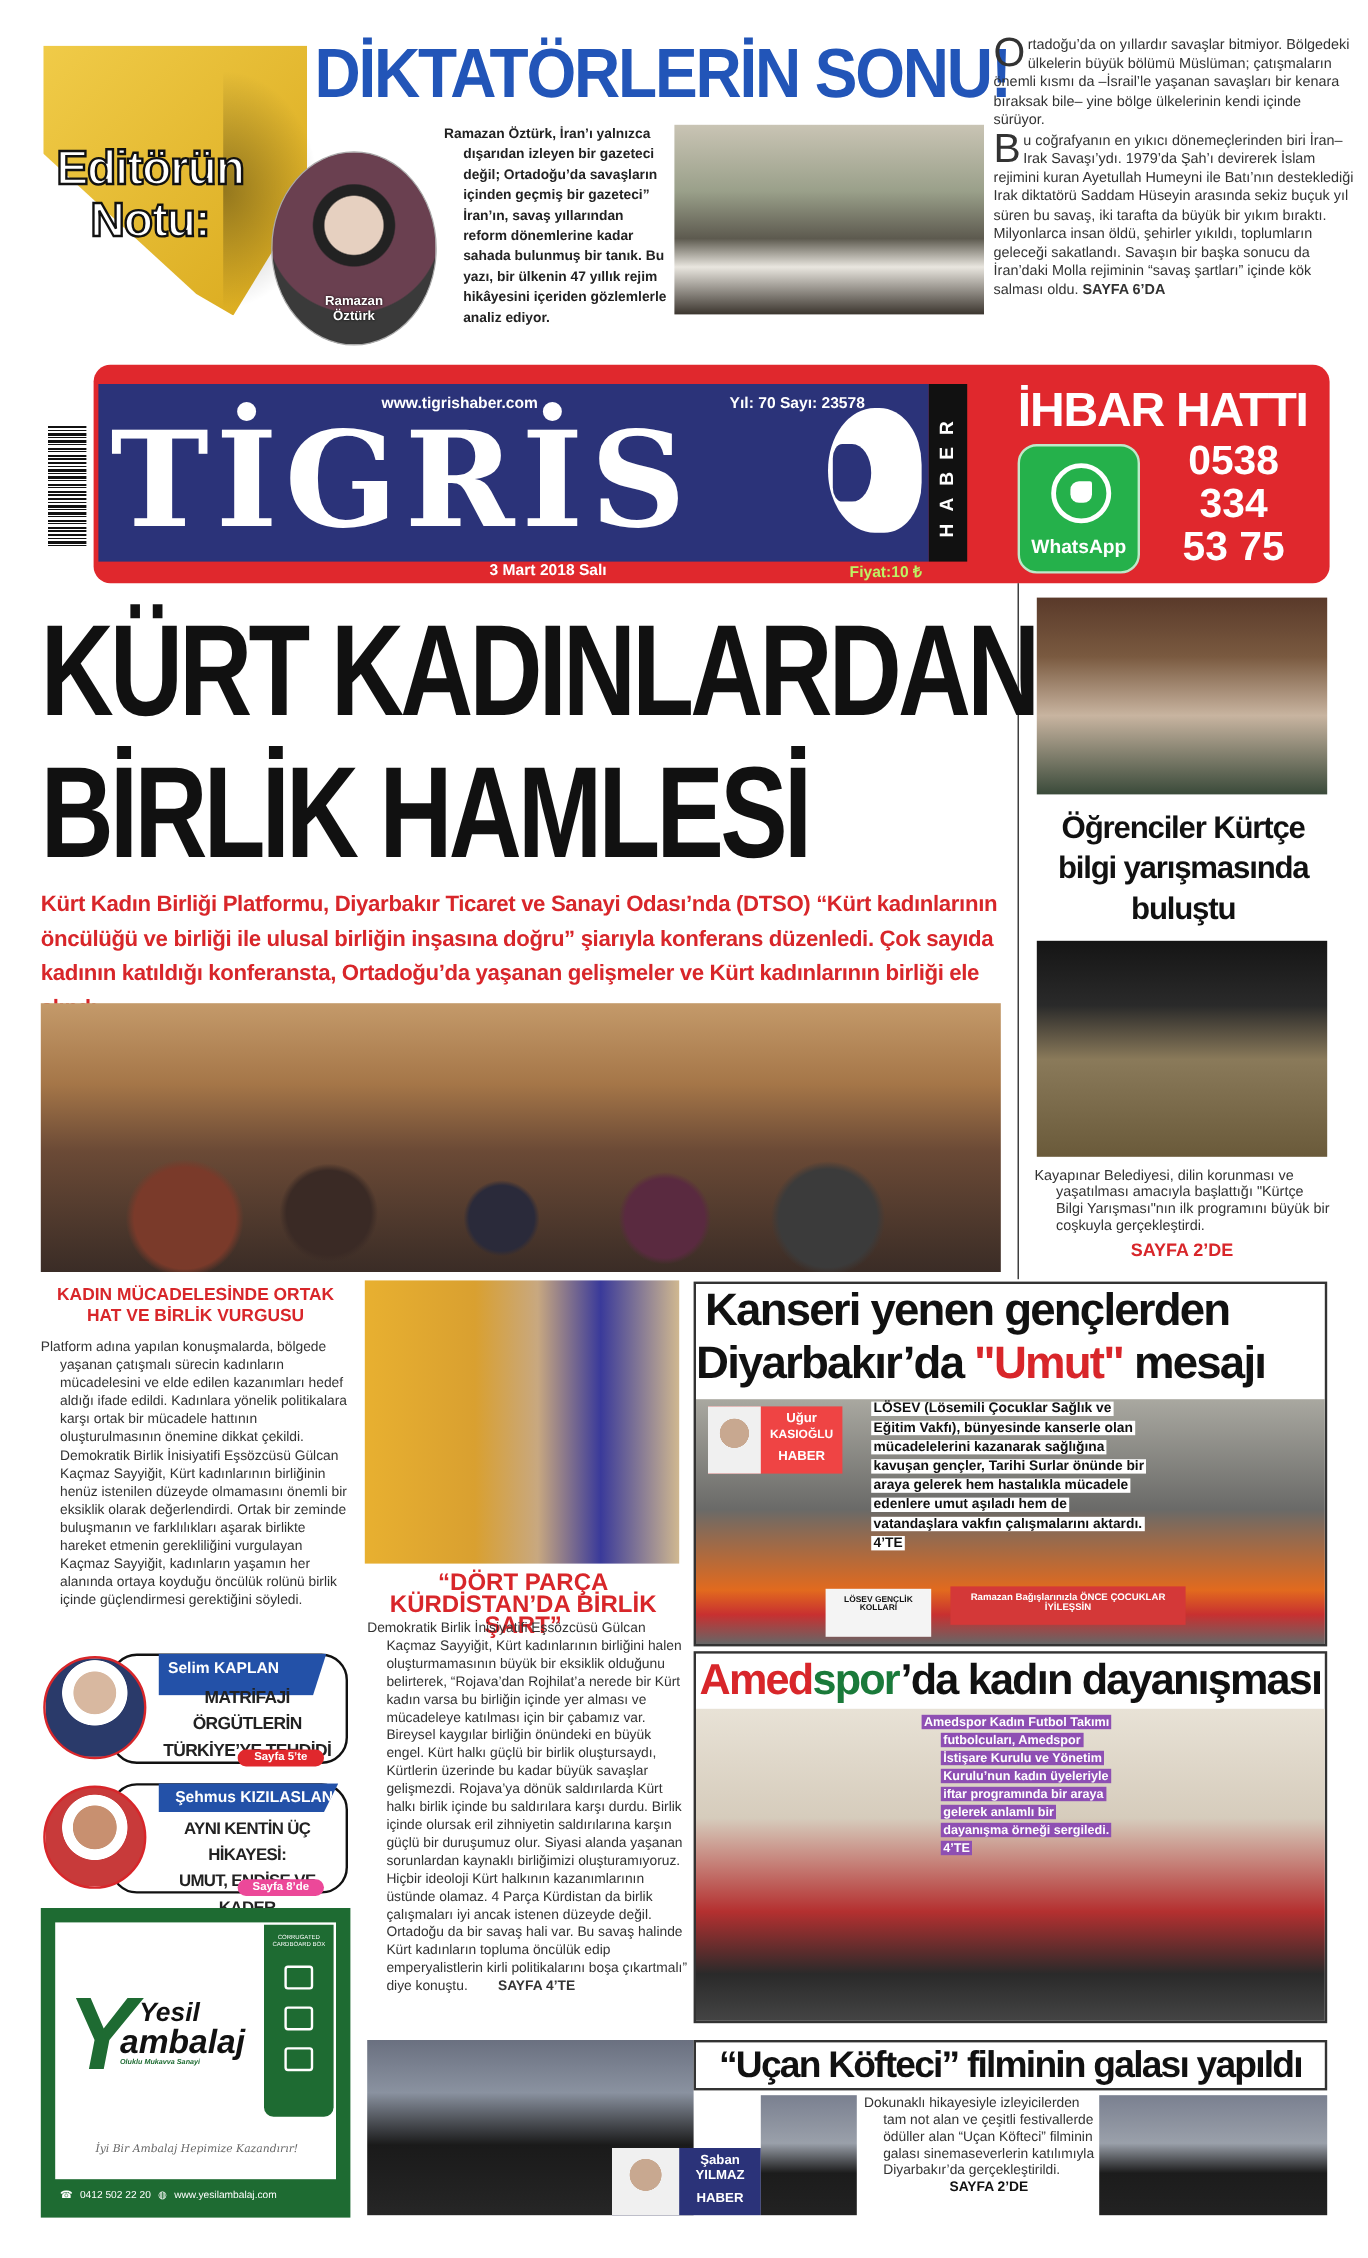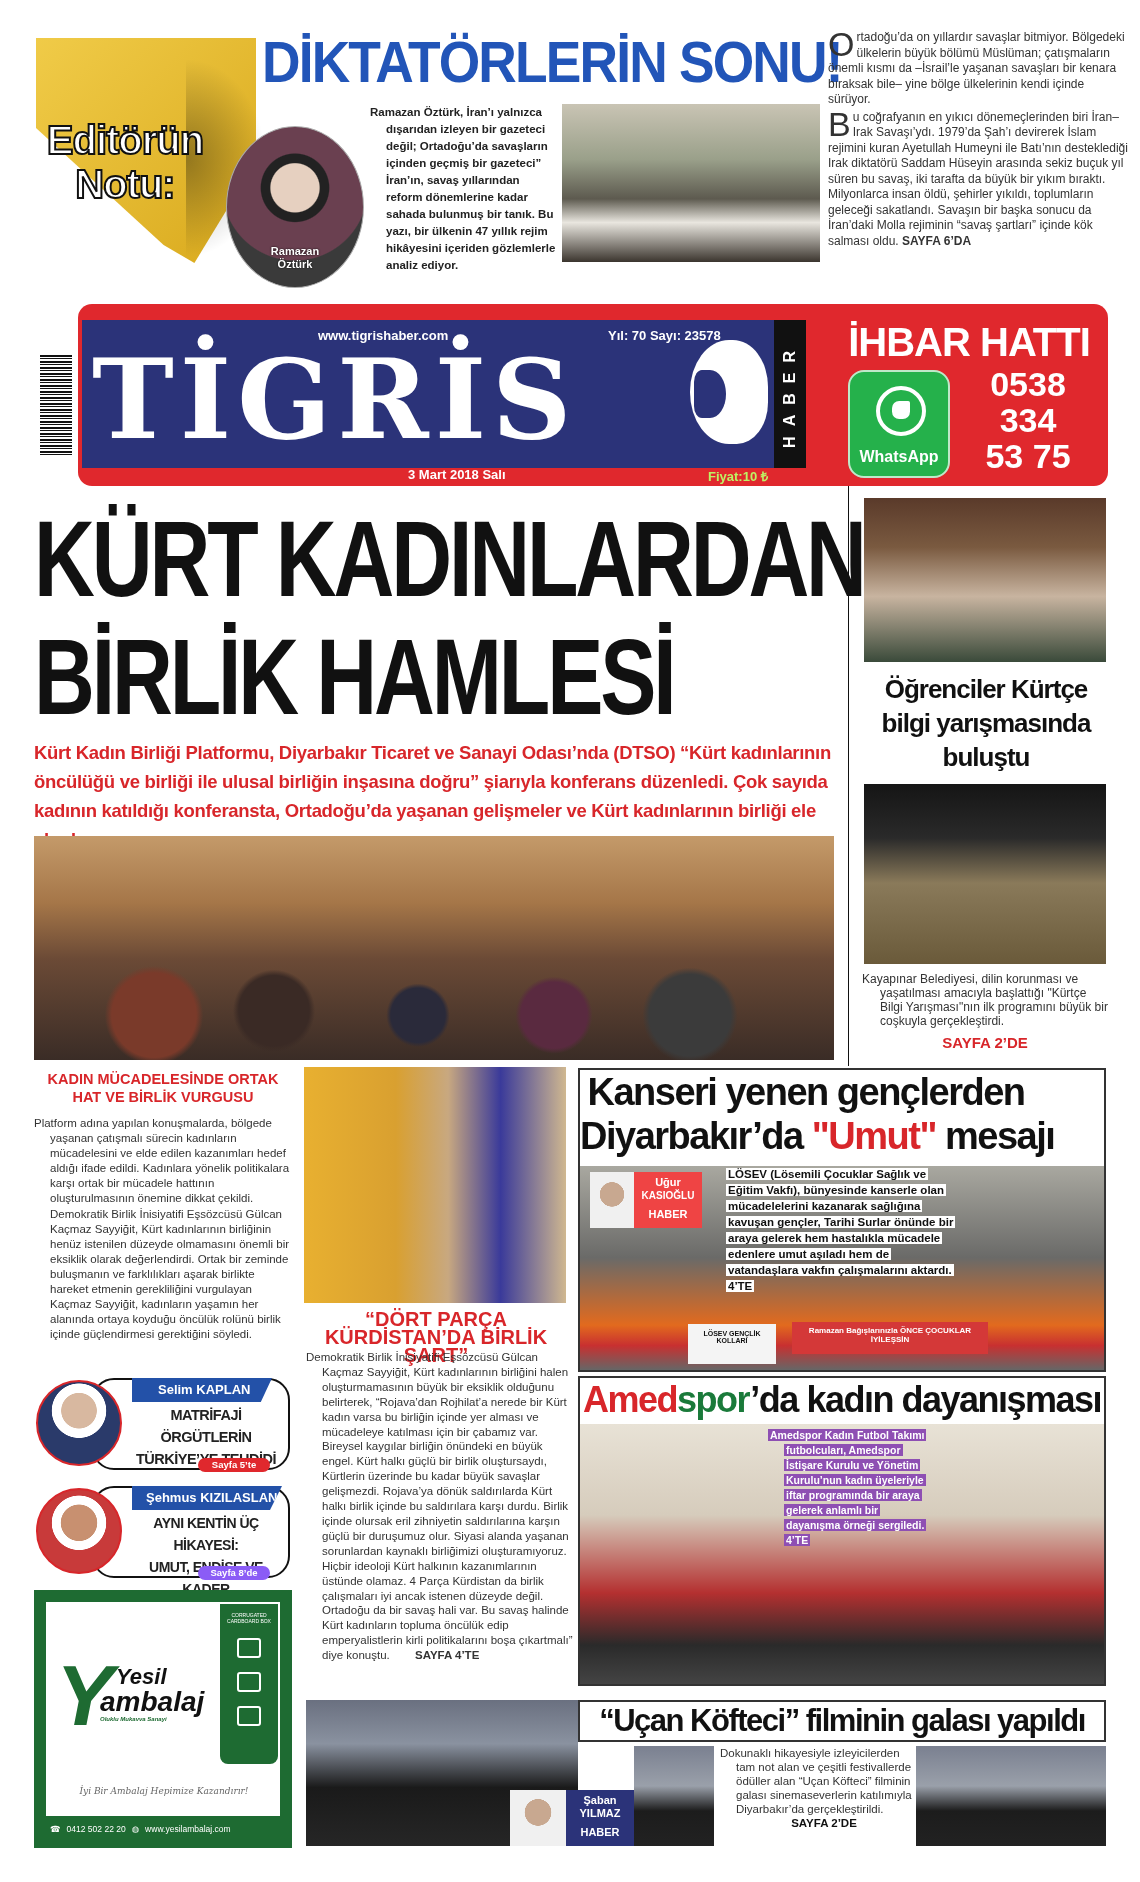--- a/index.html
+++ b/index.html
@@ -105,42 +105,42 @@
 
 <div class="photo ph-speaker" style="left:304px;top:1067px;width:262px;height:236px;"></div>
 <div class="abs" style="left:300px;top:1310px;width:272px;text-align:center;color:#d8262a;font-weight:bold;font-size:20px;line-height:18px;">“DÖRT PARÇA KÜRDİSTAN’DA BİRLİK ŞART”</div>
 <div class="abs" style="left:306px;top:1350px;width:268px;font-size:11.5px;line-height:14.9px;color:#333;padding-left:16px;text-indent:-16px;">
   <span>Demokratik Birlik İnisiyatifi Eşsözcüsü Gülcan Kaçmaz Sayyiğit, Kürt kadınlarının birliğini halen oluşturmamasının büyük bir eksiklik olduğunu belirterek, “Rojava’dan Rojhilat’a nerede bir Kürt kadın varsa bu birliğin içinde yer alması ve mücadeleye katılması için bir çabamız var. Bireysel kaygılar birliğin önündeki en büyük engel. Kürt halkı güçlü bir birlik oluştursaydı, Kürtlerin üzerinde bu kadar büyük savaşlar gelişmezdi. Rojava’ya dönük saldırılarda Kürt halkı birlik içinde bu saldırılara karşı durdu. Birlik içinde olursak eril zihniyetin saldırılarına karşın güçlü bir duruşumuz olur. Siyasi alanda yaşanan sorunlardan kaynaklı birliğimizi oluşturamıyoruz. Hiçbir ideoloji Kürt halkının kazanımlarının üstünde olamaz. 4 Parça Kürdistan da birlik çalışmaları iyi ancak istenen düzeyde değil. Ortadoğu da bir savaş hali var. Bu savaş halinde Kürt kadınların topluma öncülük edip emperyalistlerin kirli politikalarını boşa çıkartmalı” diye konuştu.</span>
   <b style="margin-left:22px;">SAYFA 4’TE</b>
 </div>
 
 <div class="abs" style="left:36px;top:1376px;width:256px;height:96px;">
   <div style="position:absolute;left:56px;top:2px;width:198px;height:92px;border:2px solid #111;border-radius:22px;background:#fff;"></div>
-  <div style="position:absolute;left:96px;top:2px;width:140px;height:24px;background:#2351a8;clip-path:polygon(0 0,100% 0,92% 100%,0 100%);color:#fff;font-weight:bold;font-size:13px;line-height:24px;padding-left:26px;">
+  <div style="position:absolute;left:96px;top:2px;width:140px;height:35px;background:#2351a8;clip-path:polygon(0 0,100% 0,92% 100%,0 100%);color:#fff;font-weight:bold;font-size:13px;line-height:24px;padding-left:8px;">
     <span>Selim KAPLAN</span>
   </div>
   <div style="position:absolute;left:0;top:4px;width:86px;height:86px;border-radius:50%;border:2px solid #d8262a;background:radial-gradient(circle at 50% 35%,#d8b8a0 0 26%,#fff 27% 40%,#2a3a6a 41%);"></div>
   <div style="position:absolute;left:88px;top:28px;width:164px;text-align:center;font-weight:bold;font-size:14.5px;line-height:22px;color:#222;letter-spacing:-.5px;">
     <div>MATRİFAJİ ÖRGÜTLERİN</div>
     <div>TÜRKİYE’YE TEHDİDİ</div>
   </div>
   <div style="position:absolute;left:162px;top:82px;width:72px;height:14px;background:#e0282d;border-radius:7px;color:#fff;font-size:9.5px;font-weight:bold;text-align:center;line-height:14px;">Sayfa 5’te</div>
 </div>
 
 <div class="abs" style="left:36px;top:1484px;width:256px;height:96px;">
   <div style="position:absolute;left:56px;top:2px;width:198px;height:92px;border:2px solid #111;border-radius:22px;background:#fff;"></div>
   <div style="position:absolute;left:96px;top:2px;width:150px;height:24px;background:#2351a8;clip-path:polygon(0 0,100% 0,92% 100%,0 100%);color:#fff;font-weight:bold;font-size:13px;line-height:24px;padding-left:14px;">
     <span>Şehmus KIZILASLAN</span>
   </div>
   <div style="position:absolute;left:0;top:4px;width:86px;height:86px;border-radius:50%;border:2px solid #d8262a;background:radial-gradient(circle at 50% 40%,#c89070 0 28%,#fff 29% 42%,#c83a3a 43%);"></div>
   <div style="position:absolute;left:88px;top:28px;width:164px;text-align:center;font-weight:bold;font-size:14px;line-height:22px;color:#222;letter-spacing:-.5px;">
     <div>AYNI KENTİN ÜÇ HİKAYESİ:</div>
     <div>UMUT, ENDİŞE VE KADER</div>
   </div>
-  <div style="position:absolute;left:162px;top:82px;width:72px;height:14px;background:#8b5cf6;border-radius:7px;color:#fff;font-size:9.5px;font-weight:bold;text-align:center;line-height:14px;">Sayfa 8’de</div>
+  <div style="position:absolute;left:162px;top:82px;width:72px;height:14px;background:#ec4899;border-radius:7px;color:#fff;font-size:9.5px;font-weight:bold;text-align:center;line-height:14px;">Sayfa 8’de</div>
 </div>
 
 <div class="abs" style="left:34px;top:1590px;width:258px;height:258px;background:#1e6b32;">
   <div style="position:absolute;left:12px;top:12px;width:234px;height:214px;background:#fff;"></div>
   <div style="position:absolute;left:186px;top:14px;width:58px;height:160px;background:#1e6b32;border-radius:0 0 8px 8px;color:#fff;font-size:5px;text-align:center;padding-top:8px;">
     <div>CORRUGATED CARDBOARD BOX</div>
     <div style="margin:14px auto 0;width:24px;height:20px;border:2px solid #fff;border-radius:3px;"></div>
     <div style="margin:14px auto 0;width:24px;height:20px;border:2px solid #fff;border-radius:3px;"></div>
     <div style="margin:14px auto 0;width:24px;height:20px;border:2px solid #fff;border-radius:3px;"></div>
   </div>

